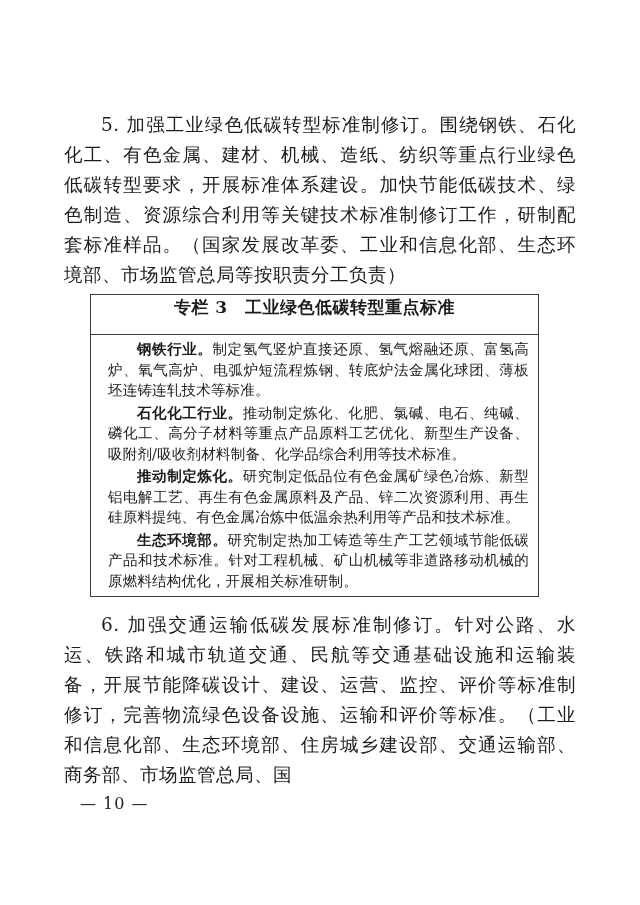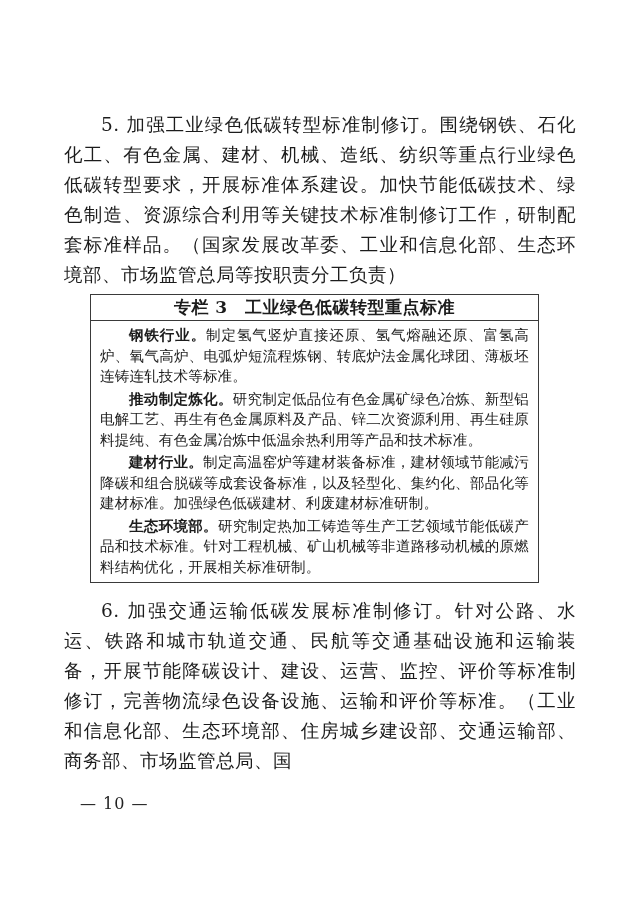--- a/index.html
+++ b/index.html
@@ -39,29 +39,29 @@
     margin-top: 4px;
     width: 449px;
     border: 1.5px solid #3a3a3a;
     box-sizing: border-box;
   }
   .feature-box-title {
     font-size: 17px;
     font-weight: bold;
     text-align: center;
     line-height: 23px;
-    padding: 1px 0 1px 0;
+    padding: 1px 0 15px 0;
     border-bottom: 1.5px solid #3a3a3a;
     letter-spacing: 0.5px;
   }
   .feature-box-body {
     padding: 4px 9px 5px 9px;
   }
   .box-item {
-    margin: 0 0 2px 0;
+    margin: 0 0 2px 8px;
     font-size: 14.5px;
     line-height: 20.5px;
     text-align: justify;
     text-indent: 2em;
     letter-spacing: 0.2px;
   }
   .box-item:last-child { margin-bottom: 0; }
   .box-item .lead {
     font-weight: bold;
   }
@@ -81,24 +81,24 @@
   <div class="content">
 
     <p class="body-para">5. 加强工业绿色低碳转型标准制修订。围绕钢铁、石化化工、有色金属、建材、机械、造纸、纺织等重点行业绿色低碳转型要求，开展标准体系建设。加快节能低碳技术、绿色制造、资源综合利用等关键技术标准制修订工作，研制配套标准样品。（国家发展改革委、工业和信息化部、生态环境部、市场监管总局等按职责分工负责）</p>
 
     <div class="feature-box">
       <div class="feature-box-title">专栏 3　工业绿色低碳转型重点标准</div>
       <div class="feature-box-body">
 
         <p class="box-item"><span class="lead">钢铁行业。</span><span>制定氢气竖炉直接还原、氢气熔融还原、富氢高炉、氧气高炉、电弧炉短流程炼钢、转底炉法金属化球团、薄板坯连铸连轧技术等标准。</span></p>
 
+        <p class="box-item"><span class="lead">石化化工行业。</span><span>推动制定炼化、化肥、氯碱、电石、纯碱、磷化工、高分子材料等重点产品原料工艺优化、新型生产设备、吸附剂/吸收剂材料制备、化学品综合利用等技术标准。</span></p>
 
         <p class="box-item"><span class="lead">推动制定炼化。</span><span>研究制定低品位有色金属矿绿色冶炼、新型铝电解工艺、再生有色金属原料及产品、锌二次资源利用、再生硅原料提纯、有色金属冶炼中低温余热利用等产品和技术标准。</span></p>
 
-        <p class="box-item"><span class="lead">建材行业。</span><span>制定高温窑炉等建材装备标准，建材领域节能减污降碳和组合脱碳等成套设备标准，以及轻型化、集约化、部品化等建材标准。加强绿色低碳建材、利废建材标准研制。</span></p>
 
         <p class="box-item"><span class="lead">生态环境部。</span><span>研究制定热加工铸造等生产工艺领域节能低碳产品和技术标准。针对工程机械、矿山机械等非道路移动机械的原燃料结构优化，开展相关标准研制。</span></p>
 
       </div>
     </div>
 
     <p class="body-para para-6">6. 加强交通运输低碳发展标准制修订。针对公路、水运、铁路和城市轨道交通、民航等交通基础设施和运输装备，开展节能降碳设计、建设、运营、监控、评价等标准制修订，完善物流绿色设备设施、运输和评价等标准。（工业和信息化部、生态环境部、住房城乡建设部、交通运输部、商务部、市场监管总局、国</p>
 
   </div>
 

